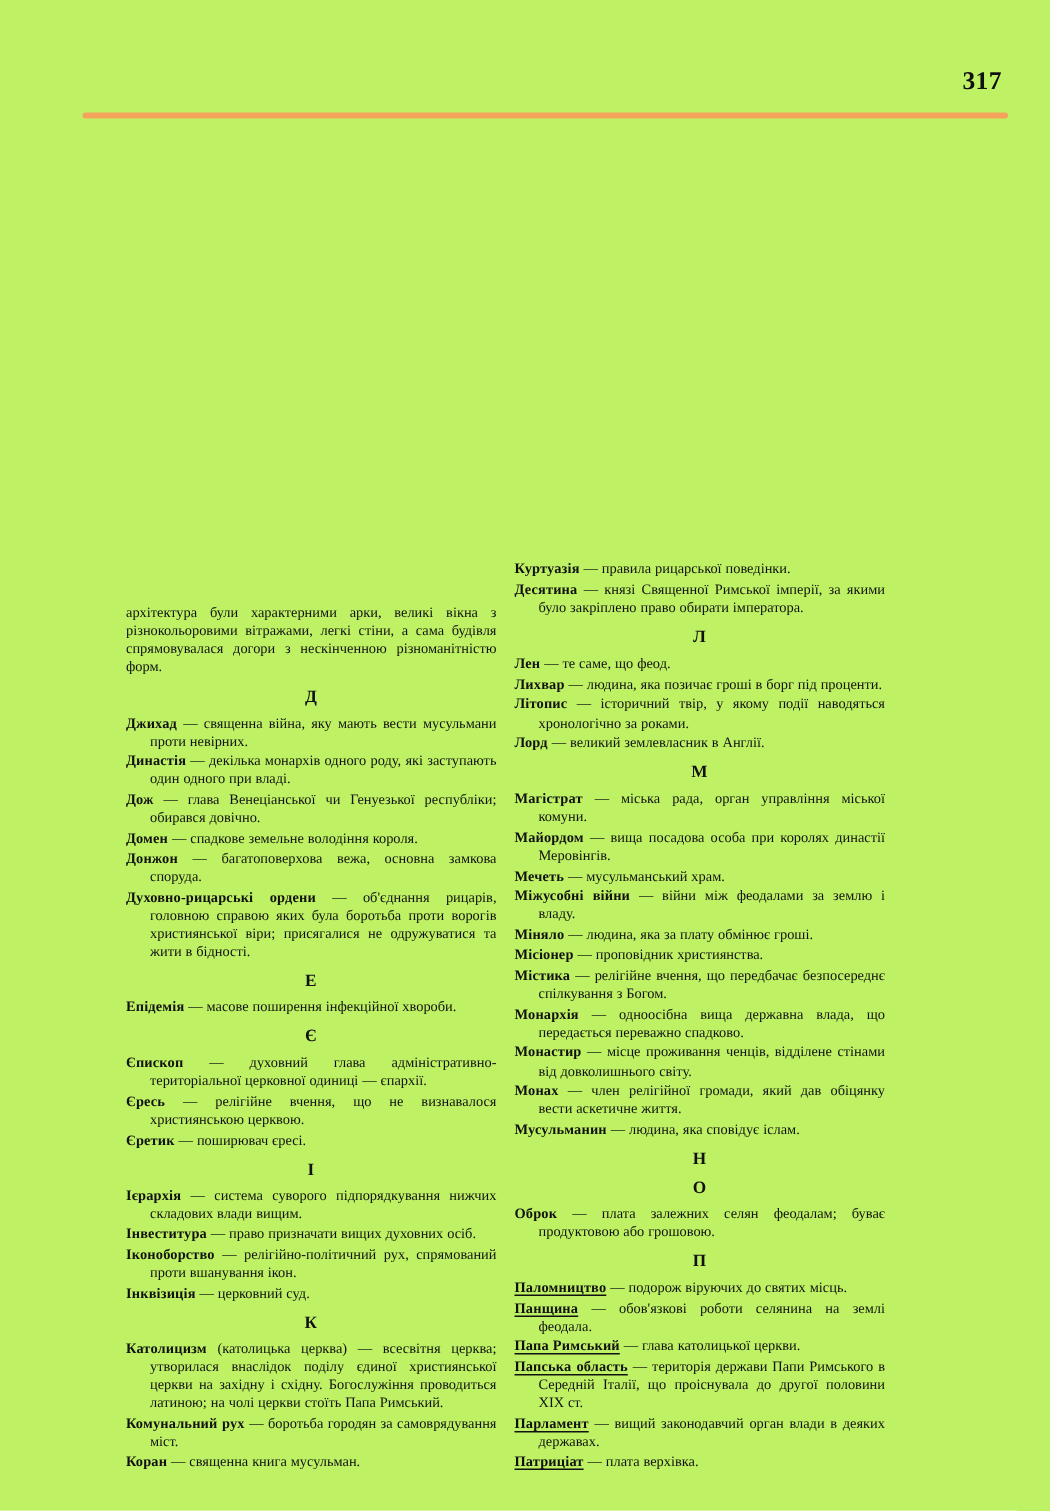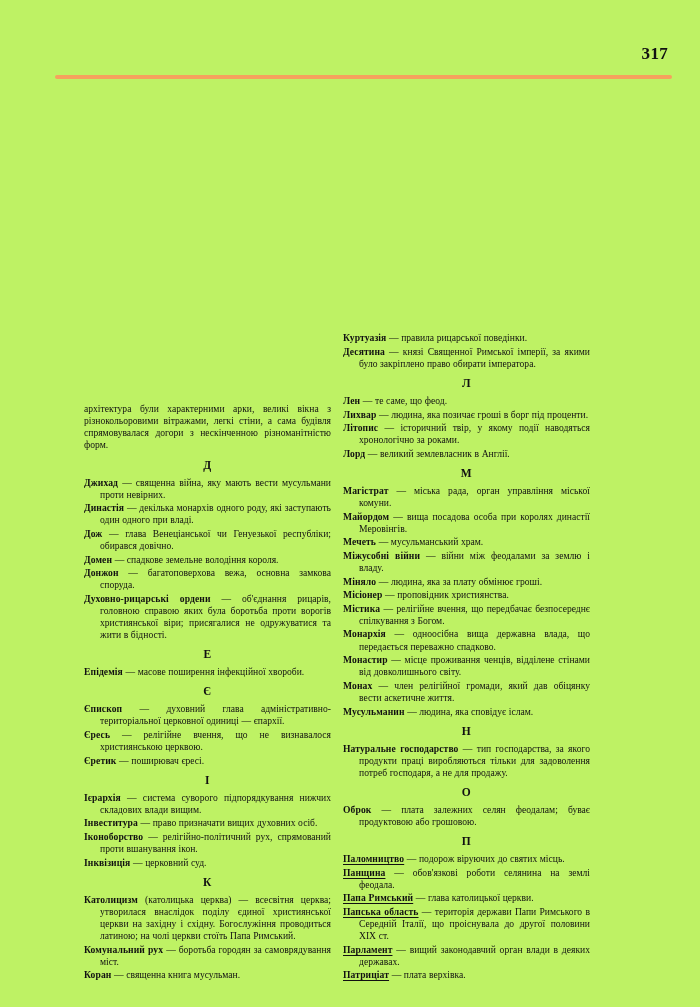--- a/index.html
+++ b/index.html
@@ -160,21 +160,20 @@
         <p class="entry"><span class="term">Мечеть</span> <span class="body">— мусульманський храм.</span></p>
         <p class="entry"><span class="term">Міжусобні війни</span> <span class="body">— війни між феодалами за землю і владу.</span></p>
         <p class="entry"><span class="term">Міняло</span> <span class="body">— людина, яка за плату обмінює гроші.</span></p>
         <p class="entry"><span class="term">Місіонер</span> <span class="body">— проповідник християнства.</span></p>
         <p class="entry"><span class="term">Містика</span> <span class="body">— релігійне вчення, що передбачає безпосереднє спілкування з Богом.</span></p>
         <p class="entry"><span class="term">Монархія</span> <span class="body">— одноосібна вища державна влада, що передається переважно спадково.</span></p>
         <p class="entry"><span class="term">Монастир</span> <span class="body">— місце проживання ченців, відділене стінами від довколишнього світу.</span></p>
         <p class="entry"><span class="term">Монах</span> <span class="body">— член релігійної громади, який дав обіцянку вести аскетичне життя.</span></p>
         <p class="entry"><span class="term">Мусульманин</span> <span class="body">— людина, яка сповідує іслам.</span></p>
         <div class="letter">Н</div>
-        <p class="entry"><span class="term">Натуральне господарство</span> <span class="body">— тип господарства, за якого продукти праці виробляються тільки для задоволення потреб господаря, а не для продажу.</span></p>
         <div class="letter">О</div>
         <p class="entry"><span class="term">Оброк</span> <span class="body">— плата залежних селян феодалам; буває продуктовою або грошовою.</span></p>
         <div class="letter">П</div>
         <p class="entry underlined"><span class="term">Паломництво</span> <span class="body">— подорож віруючих до святих місць.</span></p>
         <p class="entry underlined"><span class="term">Панщина</span> <span class="body">— обов'язкові роботи селянина на землі феодала.</span></p>
         <p class="entry underlined"><span class="term">Папа Римський</span> <span class="body">— глава католицької церкви.</span></p>
         <p class="entry underlined"><span class="term">Папська область</span> <span class="body">— територія держави Папи Римського в Середній Італії, що проіснувала до другої половини XIX ст.</span></p>
         <p class="entry underlined"><span class="term">Парламент</span> <span class="body">— вищий законодавчий орган влади в деяких державах.</span></p>
         <p class="entry underlined"><span class="term">Патриціат</span> <span class="body">— плата верхівка.</span></p>
       </div>

